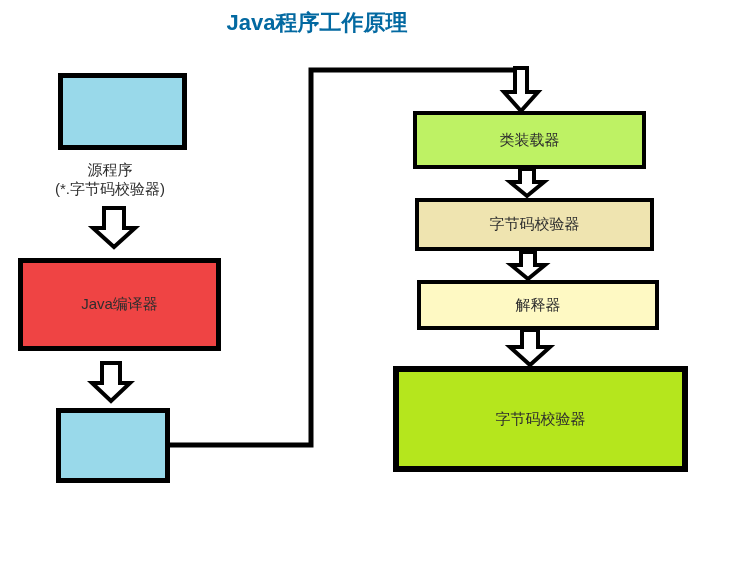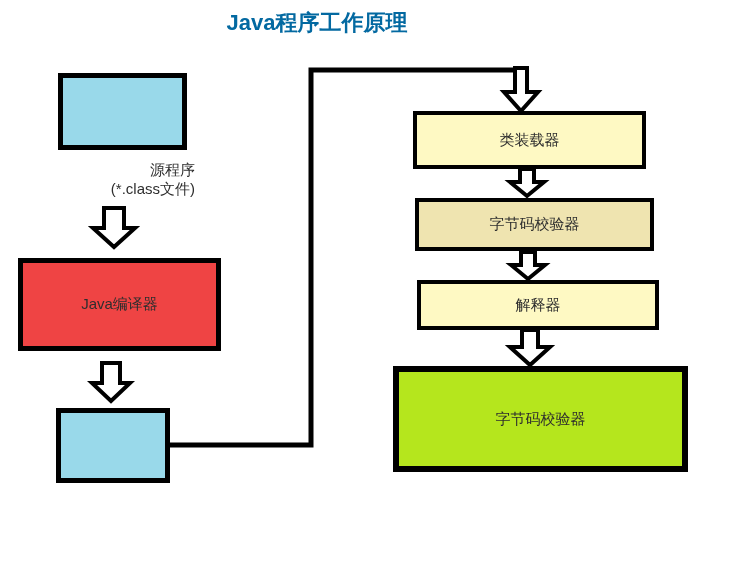--- a/index.html
+++ b/index.html
@@ -34,21 +34,21 @@
   .compiler-box { left: 18px;  top: 258px; width: 203px; height: 93px; border-width: 5px; }
   .bytecode-box { left: 56px;  top: 408px; width: 114px; height: 75px; border-width: 5px; }
   
   .loader-box      { left: 413px; top: 111px; width: 233px; height: 58px; }
   .verifier-box    { left: 415px; top: 198px; width: 239px; height: 53px; }
   .interpreter-box { left: 417px; top: 280px; width: 242px; height: 50px; }
   .os-box          { left: 393px; top: 366px; width: 295px; height: 106px; border-width: 6px; }
 
   .caption {
     position: absolute;
-    text-align: right;
+    text-align: center;
     font-size: 15px;
     line-height: 19px;
     color: #2e2e2e;
   }
   .source-caption   { left: 25px; top: 160px; width: 170px; }
   .bytecode-caption { left: 15px; top: 494px; width: 180px; }
 
   svg.overlay {
     position: absolute;
     left: 0; top: 0;
@@ -62,31 +62,31 @@
 <body>
 
 <div class="canvas">
 
   <div class="title">Java程序工作原理</div>
 
   <div class="box source-box" style="background-color: rgb(153, 217, 234);"></div>
 
   <div class="caption source-caption">
     <div>源程序</div>
-    <div>(*.class文件)</div>
+    <div>(*.字节码校验器)</div>
   </div>
 
   <div class="box compiler-box" style="background-color: #ef4444;">
     <span>Java编译器</span>
   </div>
 
   <div class="box bytecode-box" style="background-color: rgb(153, 217, 234);"></div>
 
 
-  <div class="box loader-box" style="background-color: #fef9c3;">
+  <div class="box loader-box" style="background-color: #bef264;">
     <span>类装载器</span>
   </div>
 
   <div class="box verifier-box" style="background-color: rgb(239, 228, 176);">
     <span>字节码校验器</span>
   </div>
 
   <div class="box interpreter-box" style="background-color: #fef9c3;">
     <span>解释器</span>
   </div>

